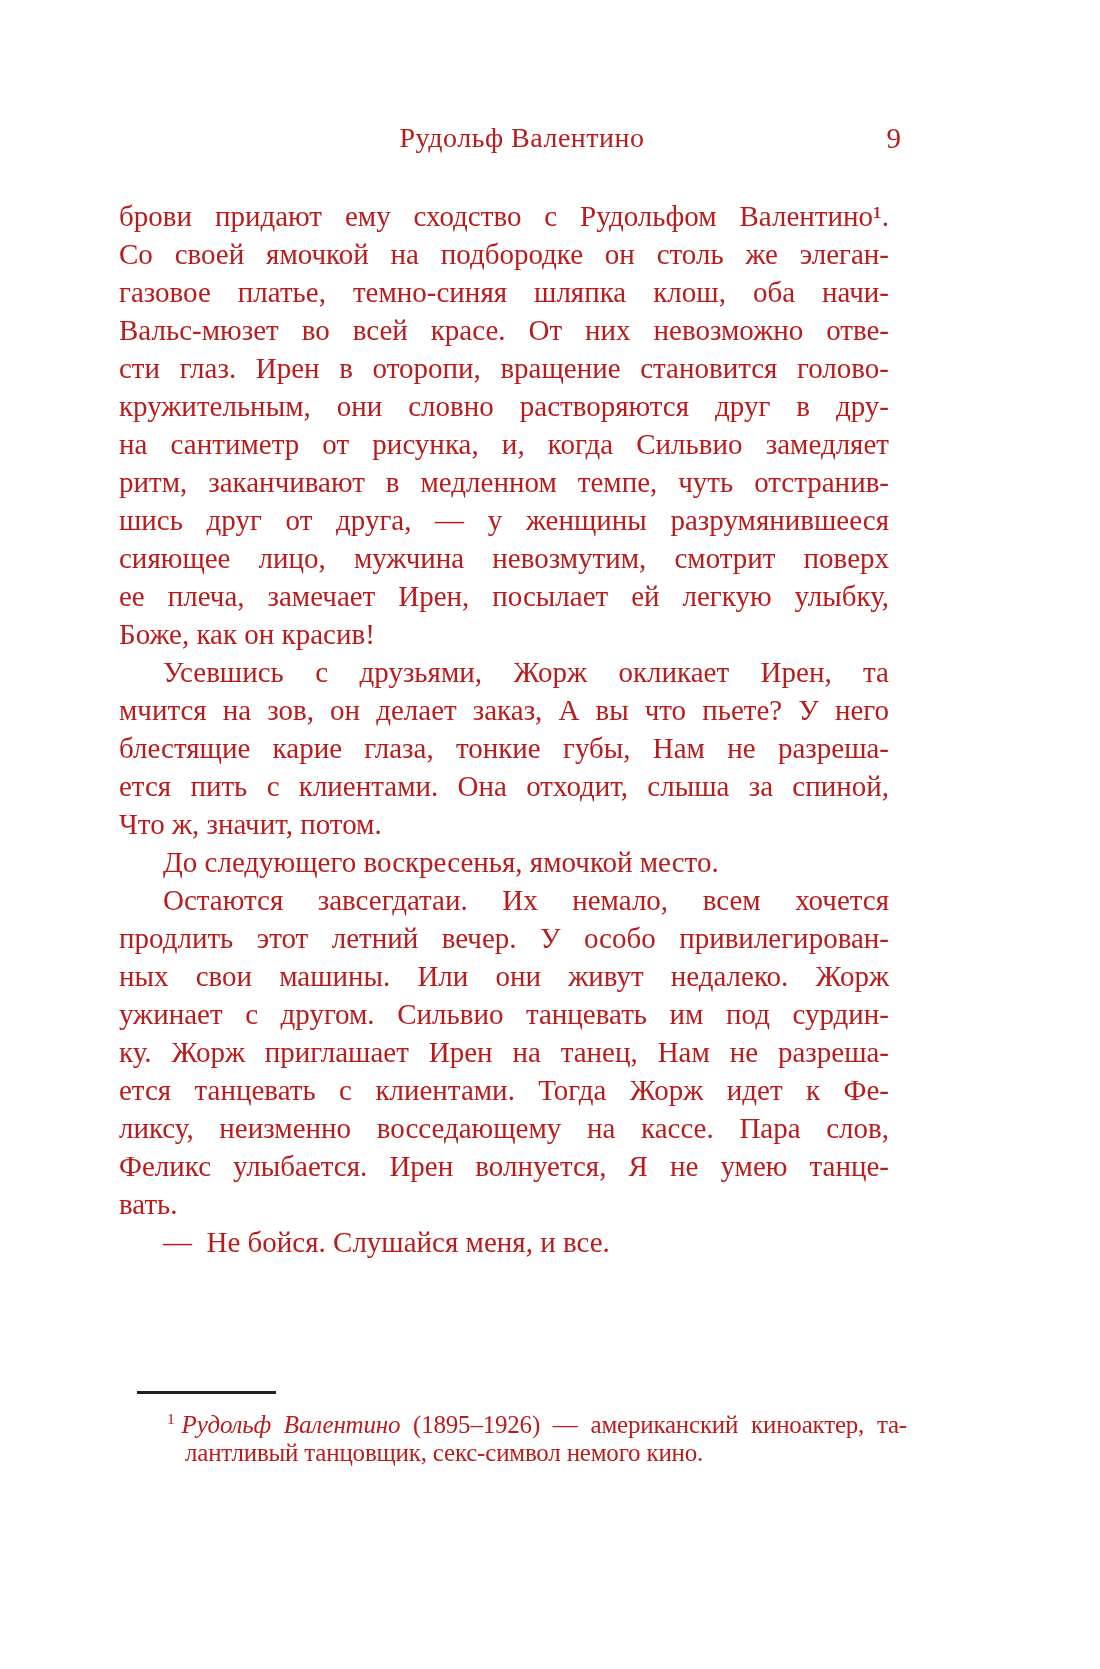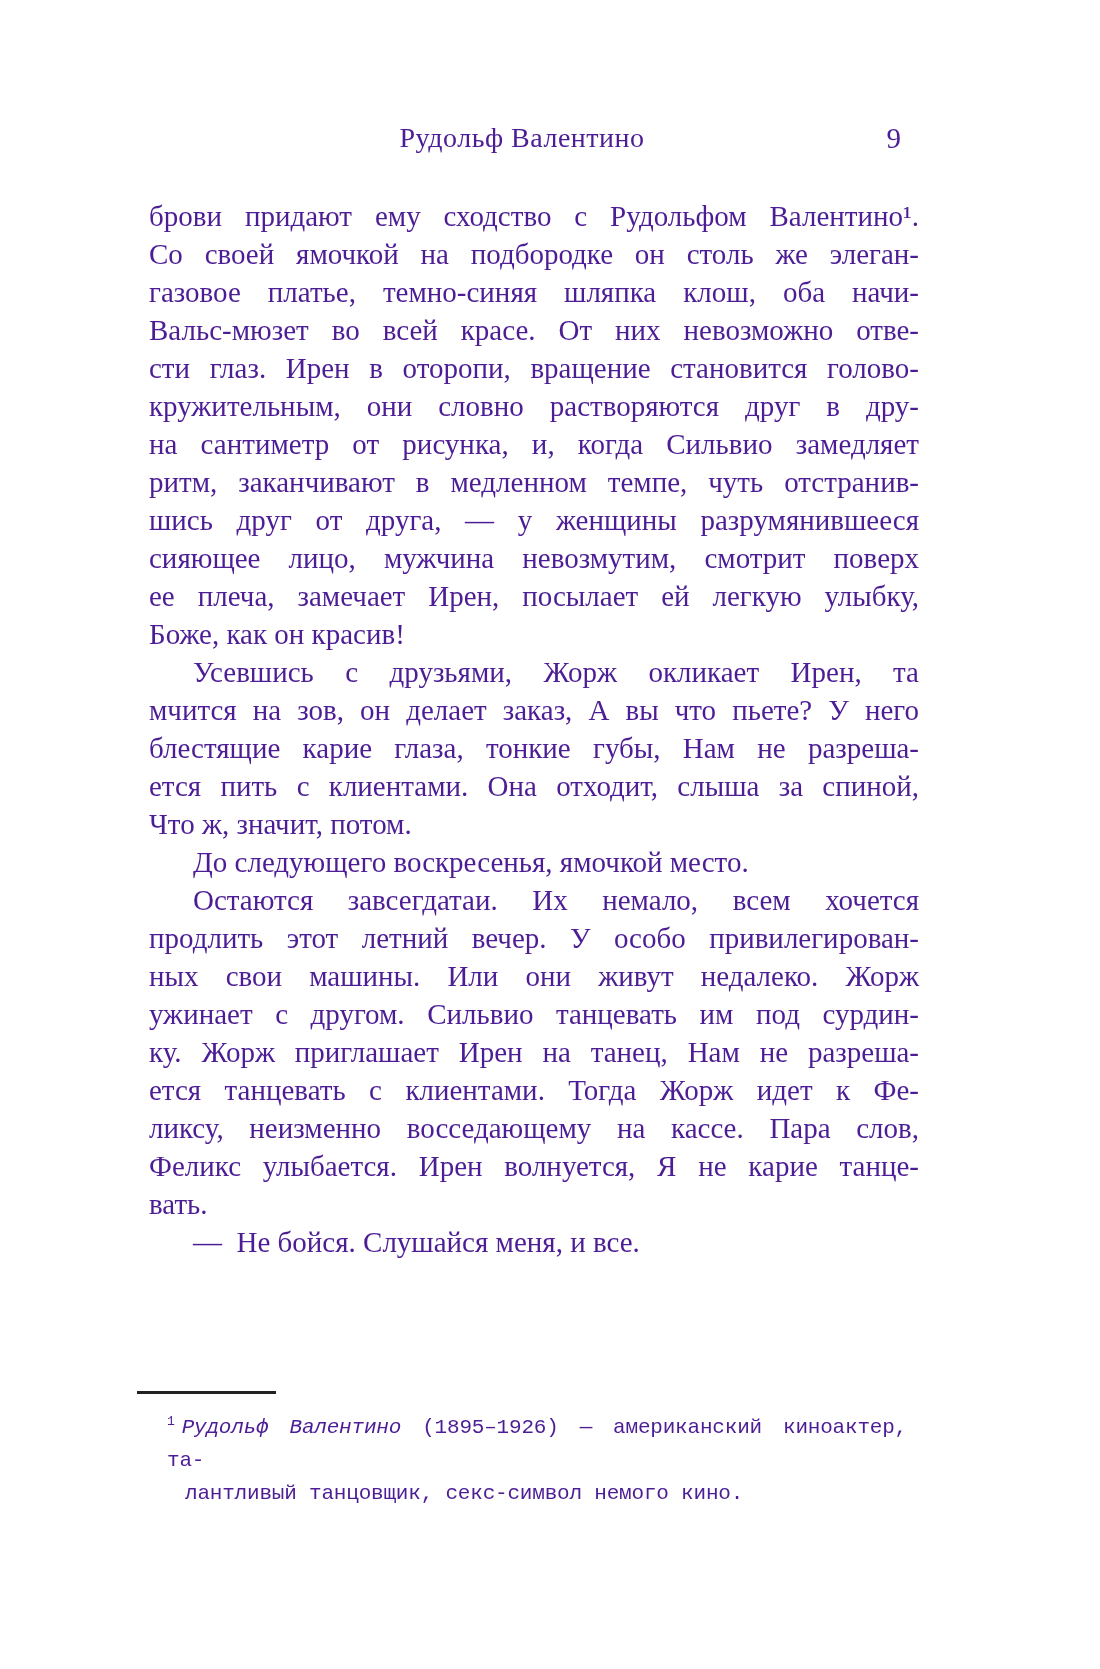--- a/index.html
+++ b/index.html
@@ -6,21 +6,21 @@
     margin: 0;
     padding: 0;
     background: #ffffff;
   }
   .page {
     position: relative;
     width: 1100px;
     height: 1669px;
     background: #ffffff;
     font-family: "Liberation Serif", "DejaVu Serif", serif;
-    color: #4c1d95;
+    color: #b91c1c;
     overflow: hidden;
   }
   .running-header {
     position: absolute;
     top: 121px;
     left: 137px;
     width: 770px;
     font-size: 28px;
     line-height: 34px;
   }
@@ -30,21 +30,21 @@
   }
   .page-number {
     position: absolute;
     right: 6px;
     top: 0;
     font-size: 29px;
   }
   .body-text {
     position: absolute;
     top: 197px;
-    left: 149px;
+    left: 119px;
     width: 770px;
     font-size: 29px;
     line-height: 38px;
   }
   .para { margin: 0; }
   .line {
     display: block;
     text-align: justify;
     text-align-last: justify;
     white-space: normal;
@@ -61,25 +61,24 @@
     left: 137px;
     width: 770px;
   }
   .fn-rule {
     width: 139px;
     height: 3px;
     background: #222222;
     margin: 0 0 11px 0;
   }
   .fn-line {
-    font-size: 21px;
-    line-height: 33px;
+    font-size: 25px;
+    line-height: 28px;
     letter-spacing: -0.2px;
     display: block;
-    font-family: Liberation Mono, monospace;
   }
   .fn-first {
     padding-left: 30px;
     text-align: justify;
     text-align-last: justify;
   }
   .fn-last {
     text-align: left;
     margin-left: 48px;
   }
@@ -124,21 +123,21 @@
         <div class="line last">До следующего воскресенья, ямочкой место.</div>
       </div>
       <div class="para indent">
         <div class="line">Остаются завсегдатаи. Их немало, всем хочется</div>
         <div class="line">продлить этот летний вечер. У особо привилегирован-</div>
         <div class="line">ных свои машины. Или они живут недалеко. Жорж</div>
         <div class="line">ужинает с другом. Сильвио танцевать им под сурдин-</div>
         <div class="line">ку. Жорж приглашает Ирен на танец, Нам не разреша-</div>
         <div class="line">ется танцевать с клиентами. Тогда Жорж идет к Фе-</div>
         <div class="line">ликсу, неизменно восседающему на кассе. Пара слов,</div>
-        <div class="line">Феликс улыбается. Ирен волнуется, Я не карие танце-</div>
+        <div class="line">Феликс улыбается. Ирен волнуется, Я не умею танце-</div>
         <div class="line last">вать.</div>
       </div>
       <div class="para indent">
         <div class="line last">— Не бойся. Слушайся меня, и все.</div>
       </div>
     </div>
 
   <div class="footnote">
     <div class="fn-rule"></div>
     <div class="fn-line fn-first">

